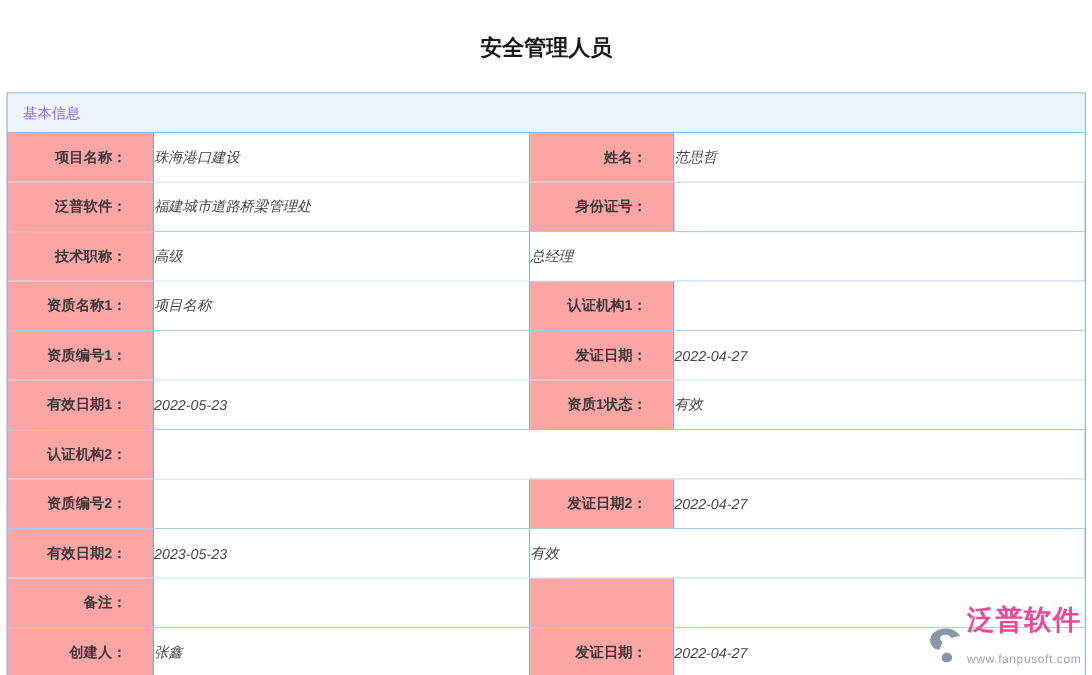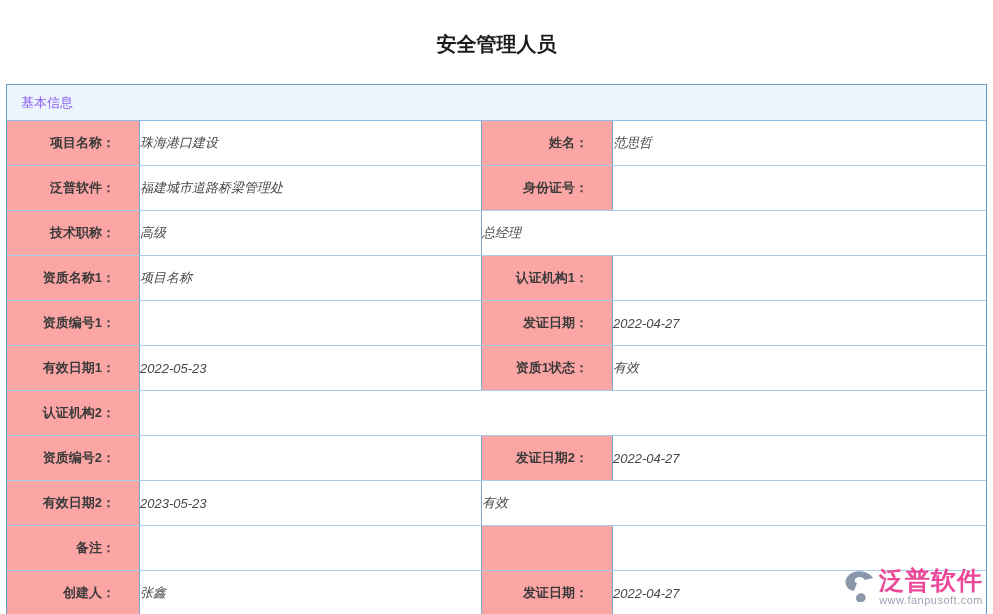--- a/index.html
+++ b/index.html
@@ -75,21 +75,21 @@
   .wm-text{display:flex;flex-direction:column;align-items:flex-end;line-height:1;}
   .wm-brand{
     font-size:25px;
     font-weight:bold;
     color:#ec4899;
     letter-spacing:1px;
   }
   .wm-url{
     font-size:11px;
     color:#9aa4b2;
-    margin-top:2px;
+    margin-top:18px;
     letter-spacing:0.5px;
   }
 </style>
 </head>
 <body>
 
 <h1 class="page-title">安全管理人员</h1>
 
 <div class="form-table">
   <div class="section-header">基本信息</div>

